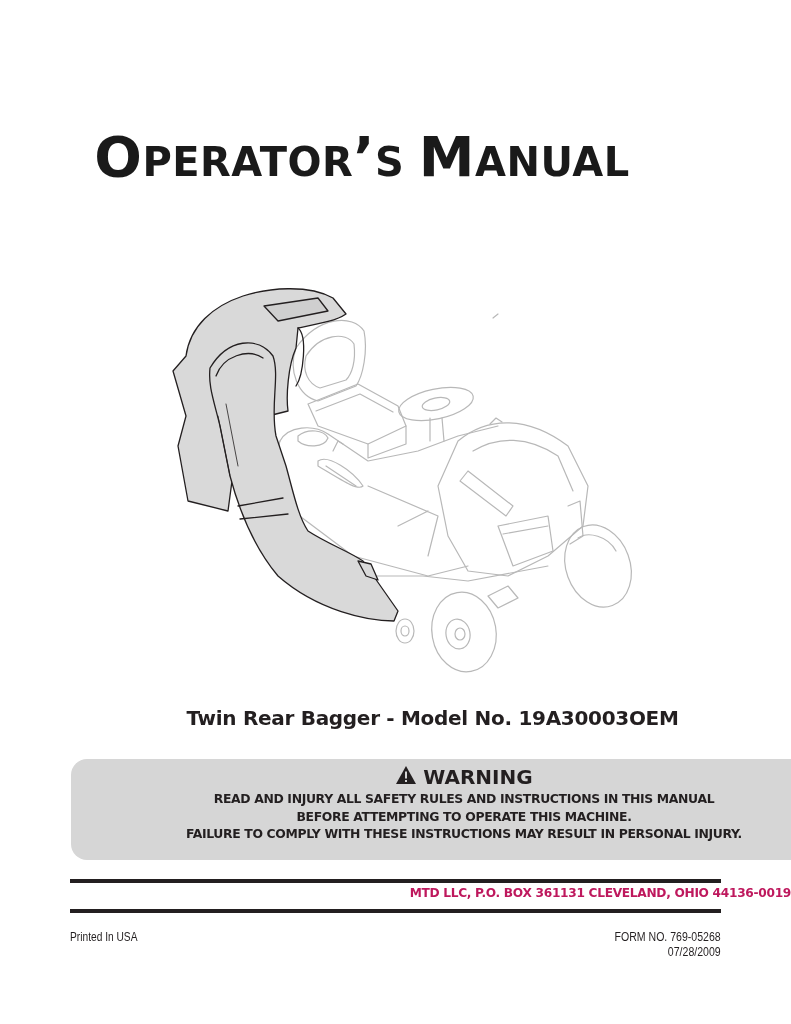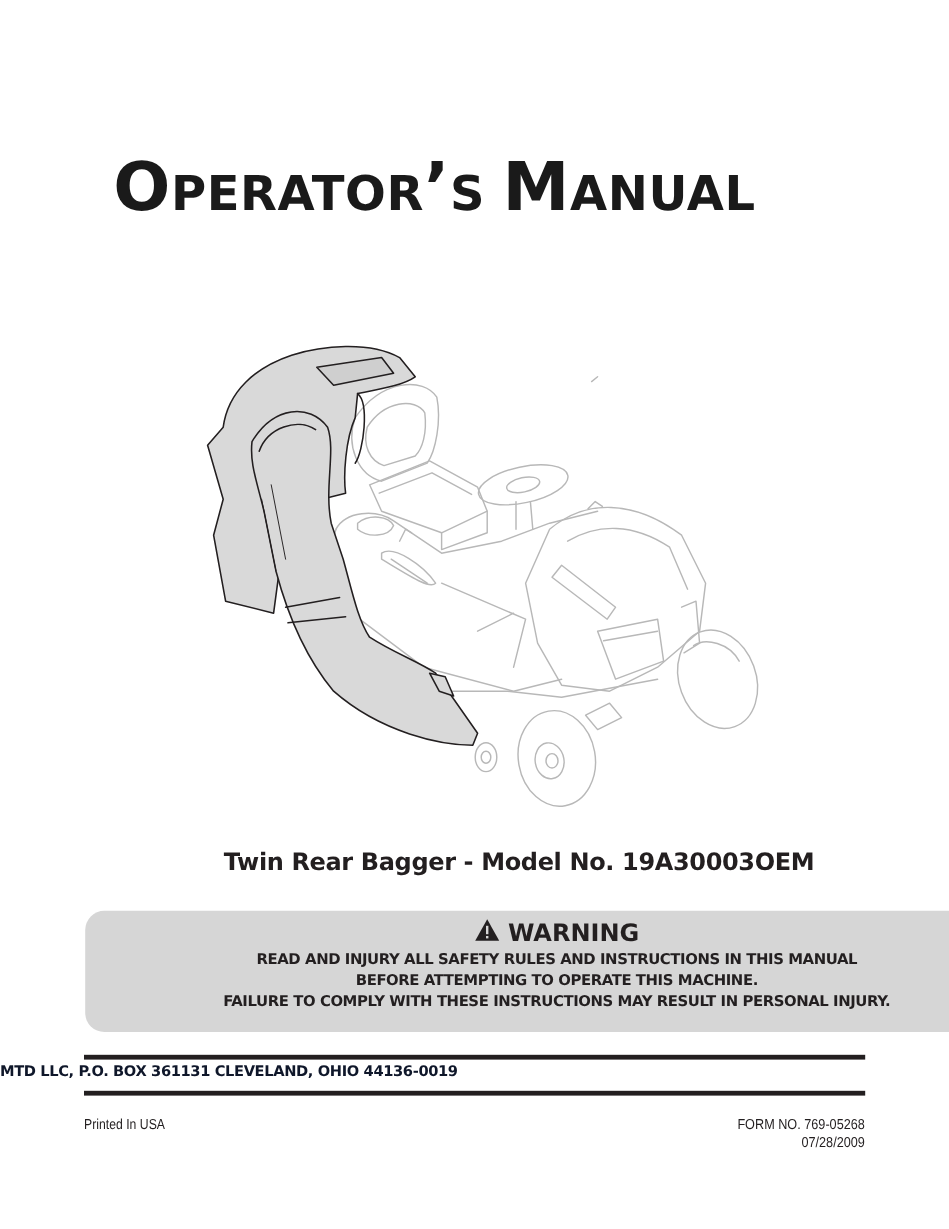--- a/index.html
+++ b/index.html
@@ -18,23 +18,23 @@
                    background: #d6d6d6; border-radius: 16px; text-align: center; }
     .warning-head { margin-top: 5px; font-family: "DejaVu Sans", sans-serif; font-weight: bold;
                     font-size: 20px; color: #231f20; display: flex; align-items: center;
                     justify-content: center; gap: 6px; height: 26px; }
     .warning-head svg { width: 22px; height: 20px; }
     .warning-line { font-family: "DejaVu Sans", sans-serif; font-weight: bold; font-size: 12.4px;
                     color: #231f20; line-height: 17.5px; letter-spacing: -0.35px; }
     .rule { position: absolute; left: 70px; width: 651px; height: 4px; background: #231f20; }
     .rule.r1 { top: 879px; }
     .rule.r2 { top: 909px; }
-    .address { position: absolute; left: 0; top: 886px; width: 791px; text-align: left;
+    .address { position: absolute; left: 0; top: 886px; width: 791px; text-align: right;
                font-family: "DejaVu Sans", sans-serif; font-weight: bold; font-size: 12.2px;
-               color: #0f172a; letter-spacing: -0.3px; }
+               color: #be185d; letter-spacing: -0.3px; }
     .printed { position: absolute; left: 70px; top: 930px; font-size: 12px; color: #231f20;
                font-family: "Liberation Sans", sans-serif; transform: scaleX(0.85); transform-origin: left; }
     .form { position: absolute; right: 70px; top: 930px; text-align: right; font-size: 12px;
             line-height: 15px; color: #231f20; font-family: "Liberation Sans", sans-serif;
             transform: scaleX(0.88); transform-origin: right; }
   </style>
 </head>
 <body>
 
 <div class="title">

